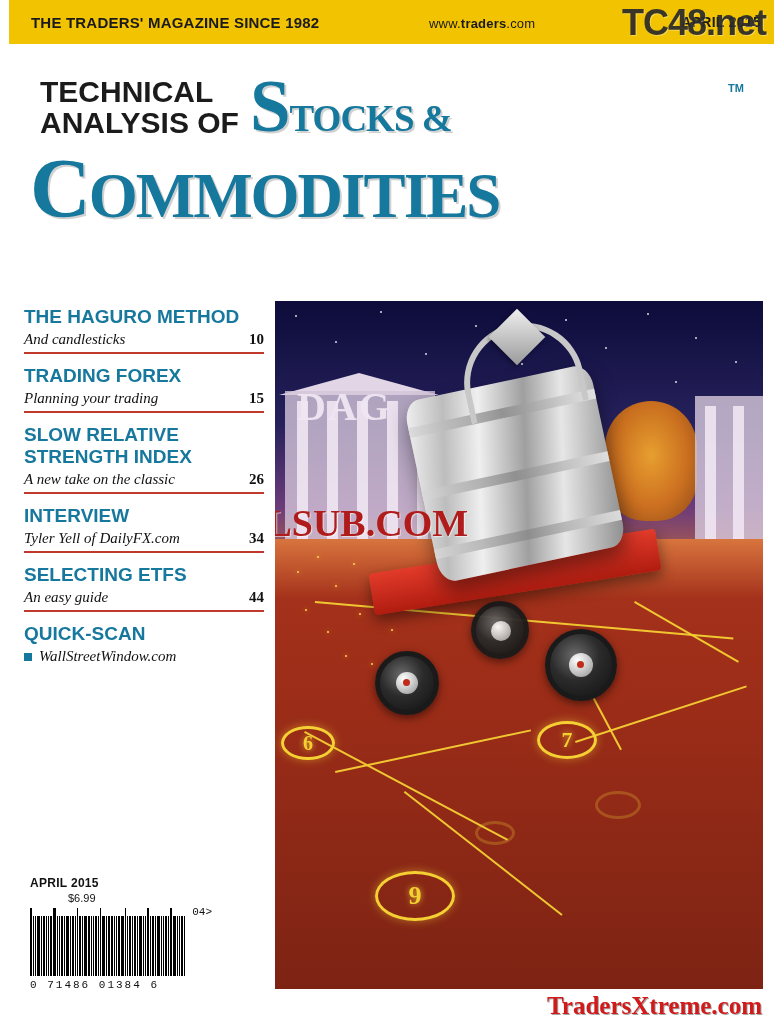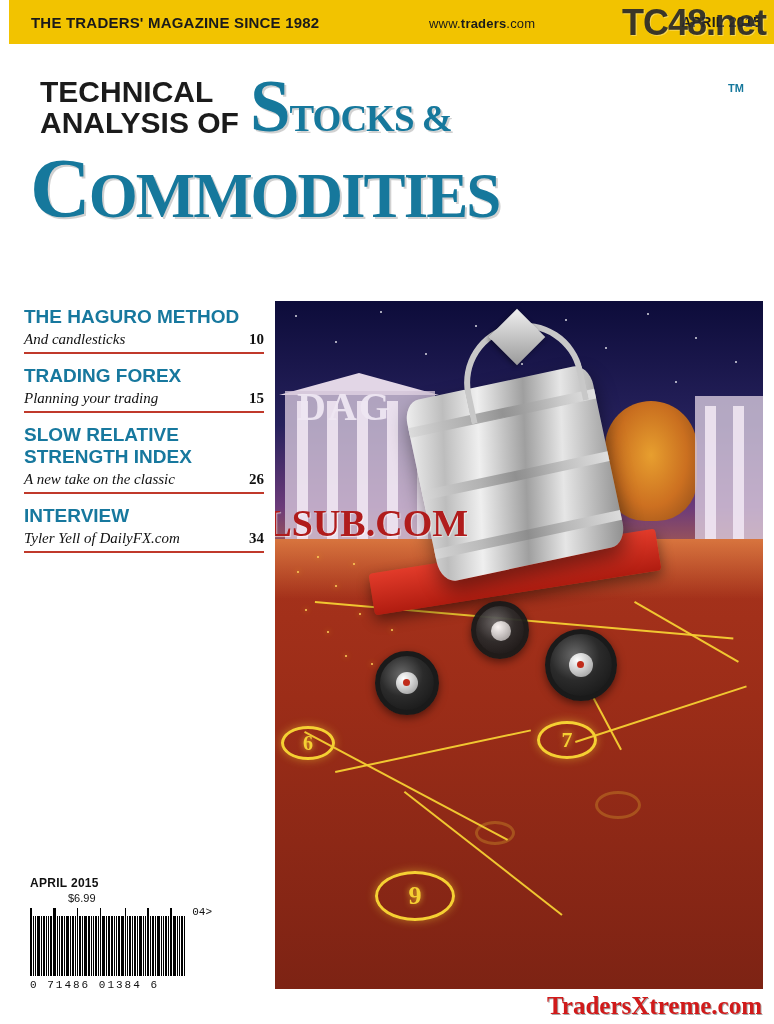--- a/index.html
+++ b/index.html
@@ -406,21 +406,38 @@
 
     <div class="toc-item">
       <div class="toc-head">INTERVIEW</div>
       <div class="toc-sub-row">
         <div class="toc-sub">Tyler Yell of DailyFX.com</div>
         <div class="toc-page">34</div>
       </div>
       <div class="toc-rule"></div>
     </div>
 
-
+    <div class="toc-item">
+      <div class="toc-head">SELECTING ETFS</div>
+      <div class="toc-sub-row">
+        <div class="toc-sub">An easy guide</div>
+        <div class="toc-page">44</div>
+      </div>
+      <div class="toc-rule"></div>
+    </div>
+
+    <div class="toc-item">
+      <div class="toc-head">QUICK-SCAN</div>
+      <div class="toc-sub-row">
+        <div class="toc-sub">
+          <span class="bullet"></span><span>WallStreetWindow.com</span>
+        </div>
+        <div class="toc-page"></div>
+      </div>
+    </div>
   </div>
 
   <div class="barcode-block">
     <div class="bc-date">APRIL 2015</div>
     <div class="bc-price">$6.99</div>
     <div class="bc-issue">04&gt;</div>
     <div class="bars" id="bars">
         <div class="bar" style="width: 2px; height: 100%;"></div>
         <div class="bar" style="width: 1px; height: 88%;"></div>
         <div class="bar" style="width: 1px; height: 88%;"></div>

